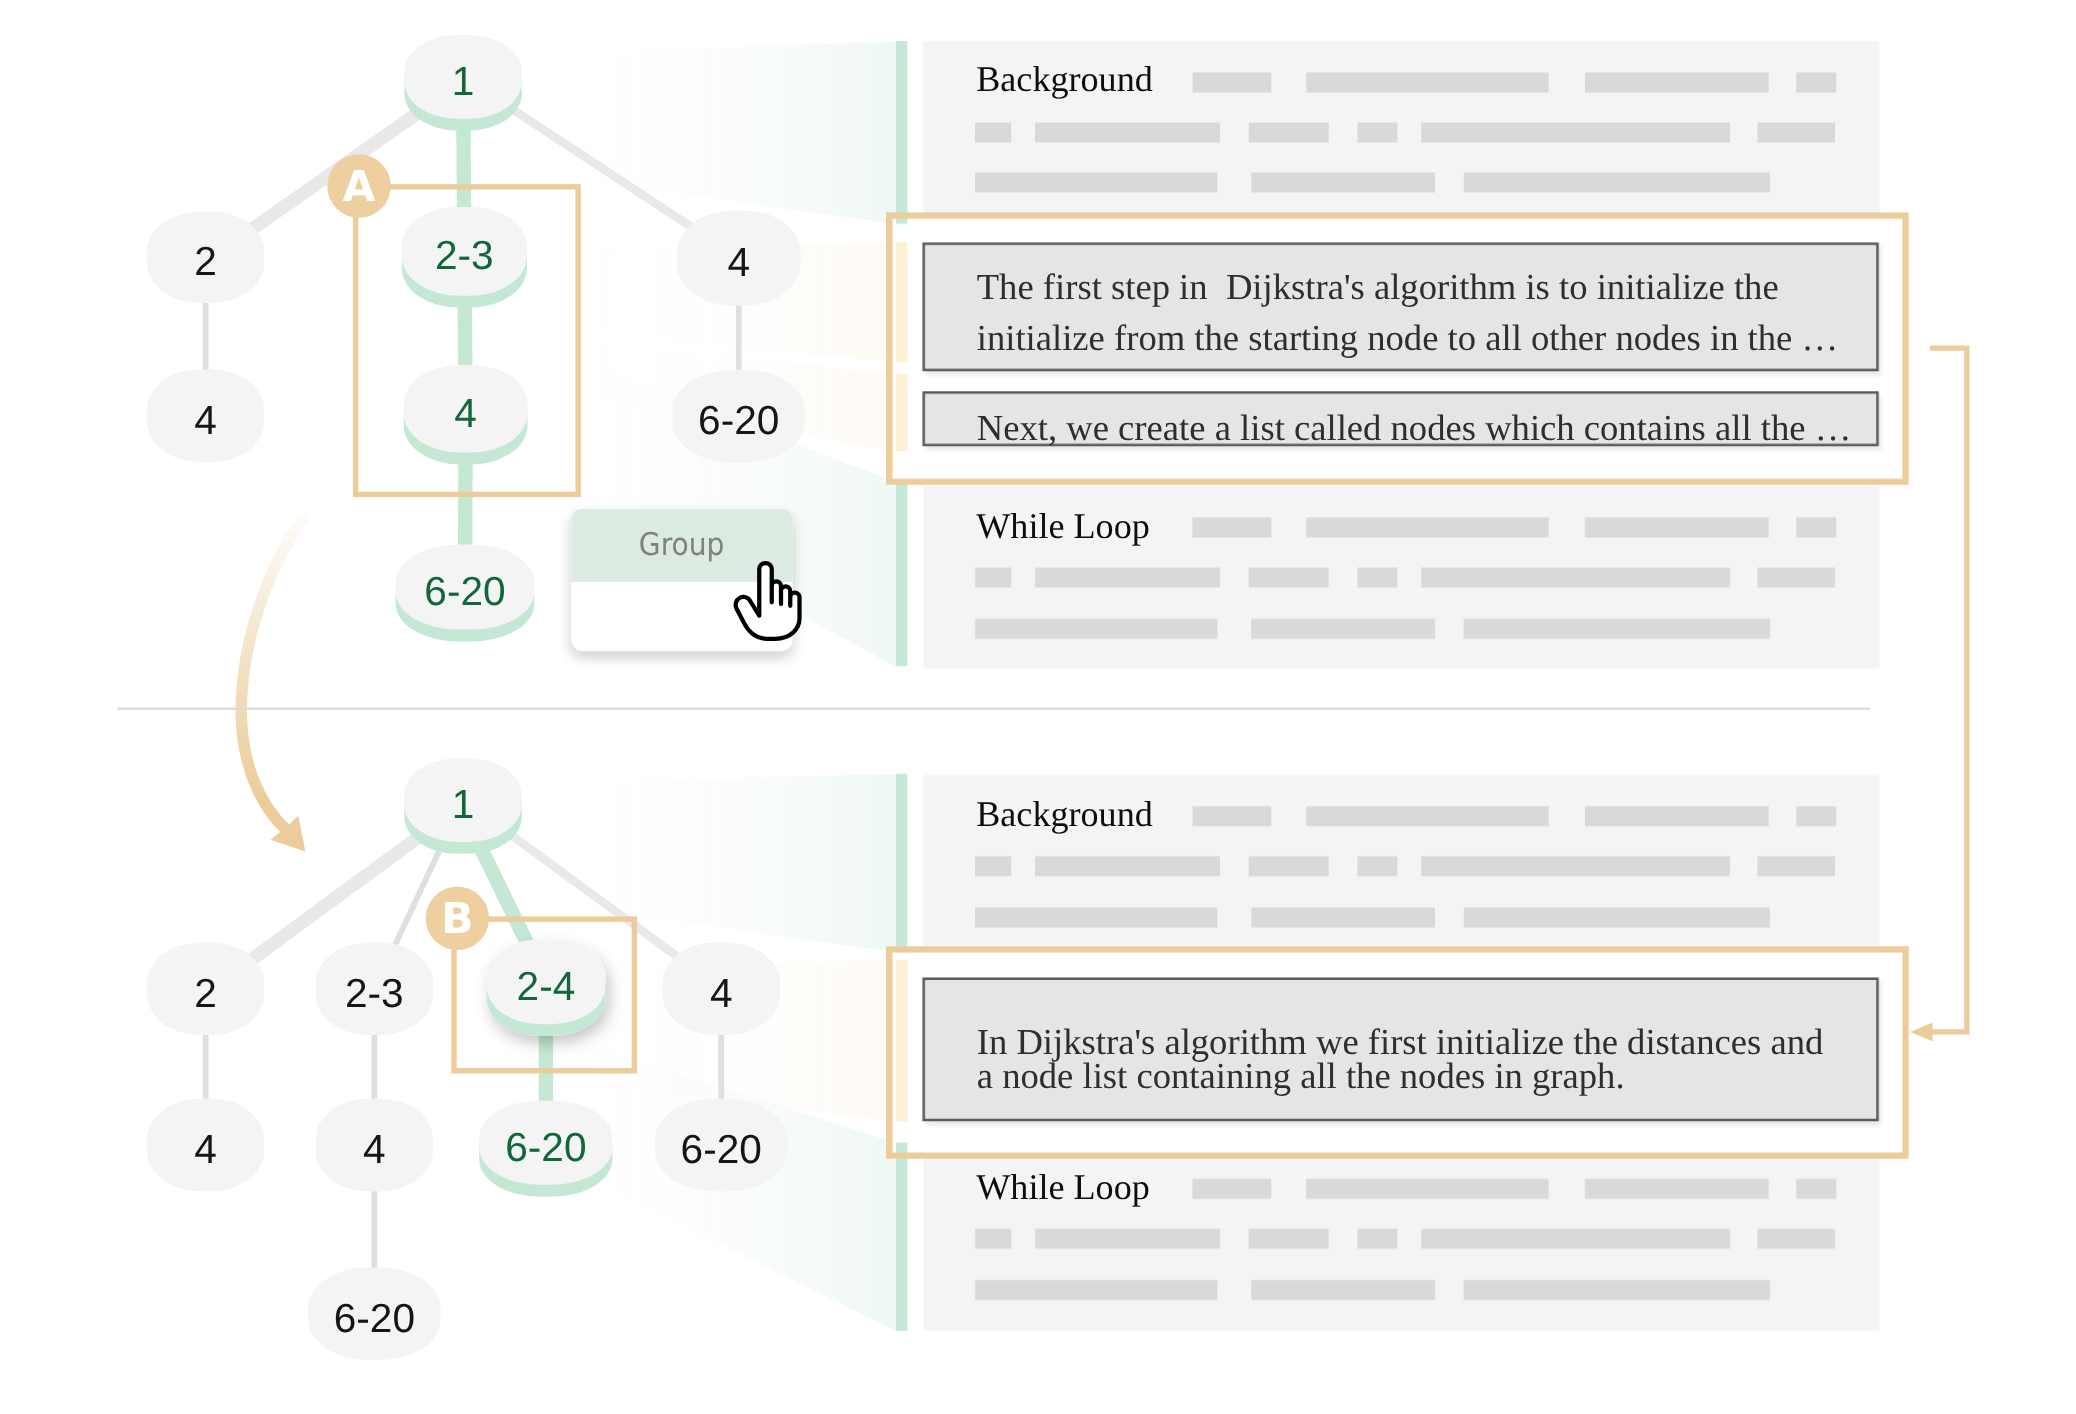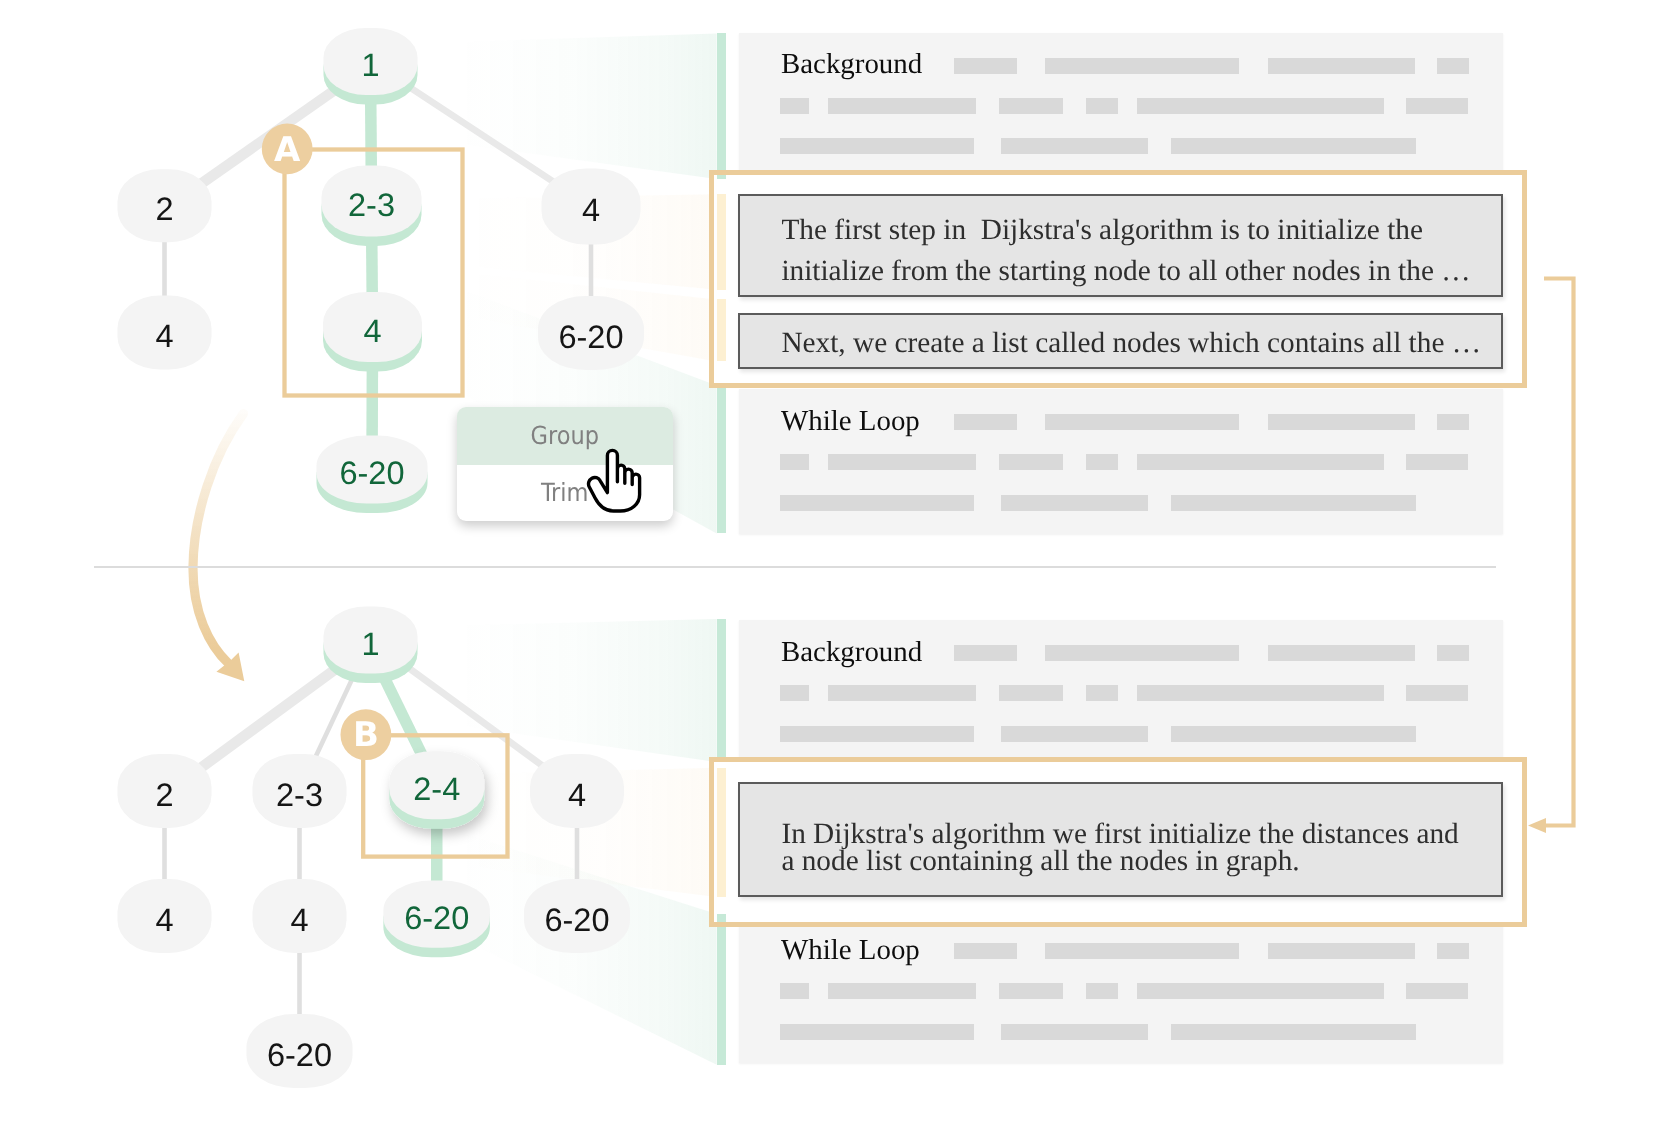--- a/index.html
+++ b/index.html
@@ -16,21 +16,21 @@
   .skel{position:absolute;height:16px;background:#D9D9D9;z-index:2;}
   .hl-box{position:absolute;border:5.2px solid #EBCC9A;background:transparent;box-sizing:border-box;z-index:5;}
   .hl-fill{position:absolute;background:#fff;z-index:2;}
   .card{position:absolute;border:2.8px solid #5B5B5B;background:#e5e5e5;box-sizing:border-box;
         box-shadow:2px 3px 4px rgba(0,0,0,.10);z-index:6;}
   .card-line{position:absolute;white-space:pre;left:41px;line-height:40.4px;
         font-family:"Liberation Serif",serif;font-size:29.3px;color:#2E2E2E;}
   .vbar{position:absolute;width:9.4px;left:716.6px;z-index:3;}
   .divider{position:absolute;height:1.6px;background:#DCDCDC;z-index:7;}
   .menu{position:absolute;background:#fff;border-radius:9px;
-        box-shadow:0 5px 11px rgba(0,0,0,.20);overflow:hidden;padding-left:39px;}
+        box-shadow:0 5px 11px rgba(0,0,0,.20);overflow:hidden;}
   .menu-item{position:absolute;left:0;width:100%;
              font-family:"DejaVu Sans Condensed","DejaVu Sans",sans-serif;
              font-size:25px;color:#808080;text-align:center;line-height:1;}
   .menu-item.active{background:#DCEBE1;}
 </style>
 </head>
 <body>
 
 <div id="root">
 <svg class="lay" width="1661" height="1131" viewBox="0 0 1661 1131" style="z-index:0">
@@ -128,21 +128,21 @@
   <div class="vbar" style="top:194.3px;height:95.5px;background:#FDF0D2"></div>
   <div class="vbar" style="top:299.4px;height:62.1px;background:#FDF0D2"></div>
   <div class="vbar" style="top:767.7px;height:129.4px;background:#FDF0D2"></div>
 </div>
 <div class="hl-fill" style="left:709.4px;top:169.8px;width:817.7px;height:218px"></div>
 <div class="hl-box" style="left:709.4px;top:169.8px;width:817.7px;height:218px"></div>
 <div class="card" style="left:738.4px;top:194.4px;width:765.0px;height:102.4px">
   <div class="card-line" style="top:14.1px">The first step in  Dijkstra's algorithm is to initialize the</div>
   <div class="card-line" style="top:54.5px">initialize from the starting node to all other nodes in the …</div>
 </div>
-<div class="card" style="left:738.4px;top:313.0px;width:765.0px;height:56.0px">
+<div class="card" style="left:738.4px;top:313.0px;width:765.0px;height:44px">
   <div class="card-line" style="top:8.4px">Next, we create a list called nodes which contains all the …</div>
 </div>
 <div class="hl-fill" style="left:709.4px;top:756.6px;width:817.7px;height:170.6px"></div>
 <div class="hl-box" style="left:709.4px;top:756.6px;width:817.7px;height:170.6px"></div>
 <div class="card" style="left:738.4px;top:782.4px;width:765.0px;height:115.0px">
   <div class="card-line" style="top:30px">In Dijkstra's algorithm we first initialize the distances and</div>
   <div class="card-line" style="top:56.2px">a node list containing all the nodes in graph.</div>
 </div>
 <svg class="lay" width="1661" height="1131" viewBox="0 0 1661 1131" style="z-index:3">
 
@@ -239,21 +239,20 @@
  <path d="M243.5,413.5 C213,455 193.5,515 193,567 C192.6,612 209,645 228.5,663.5" fill="none" stroke="url(#gArrow)" stroke-width="9.2" stroke-linecap="round"></path>
  <path d="M238.6,652.6 L244.3,681.2 L216.4,671.8 L230.8,660.2 Z" fill="#EBCC9A"></path>
 </g>
 <g stroke="#EBCC9A" stroke-width="4.2" fill="none">
  <path d="M1544,278.5 L1573.5,278.5 L1573.5,825.5 L1539,825.5"></path>
  <path d="M1528,825.5 L1546,818 L1546,833 Z" fill="#EBCC9A" stroke="none"></path>
 </g>
 </svg>
 <div class="menu" style="left:456.6px;top:406.9px;width:177.4px;height:114.3px;z-index:4">
   <div class="menu-item active" style="top:0.0px;height:58.3px;line-height:58.3px">Group</div>
-  <div class="menu-item" style="top:58.3px;height:56.0px;line-height:56.0px">Trim</div>
 </div>
 <svg class="lay" width="1661" height="1131" viewBox="0 0 1661 1131" style="z-index:6">
 <g>
  <path d="M607.4,492.6
           L607.4,455.4
           A5.0,5.0 0 0 1 617.4,455.4
           L617.4,481.8
           L617.4,468.8
           A3.7,3.7 0 0 1 624.8,468.8
           L624.8,483.2

